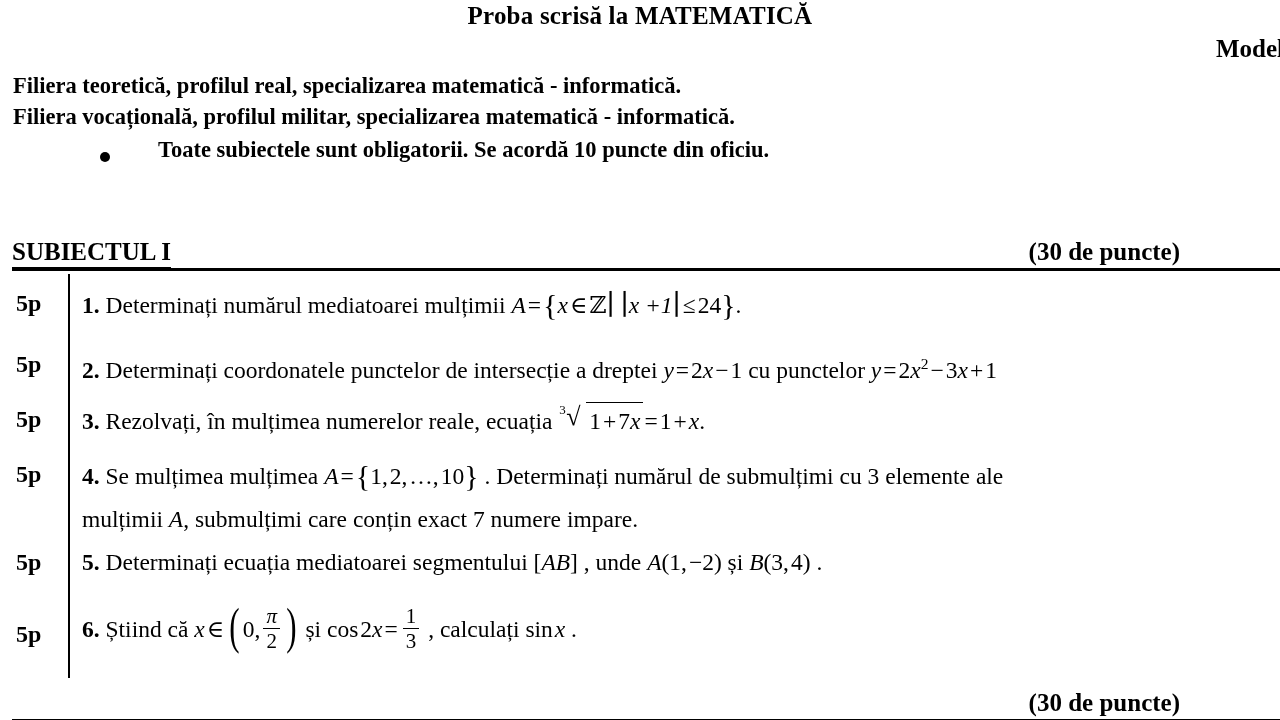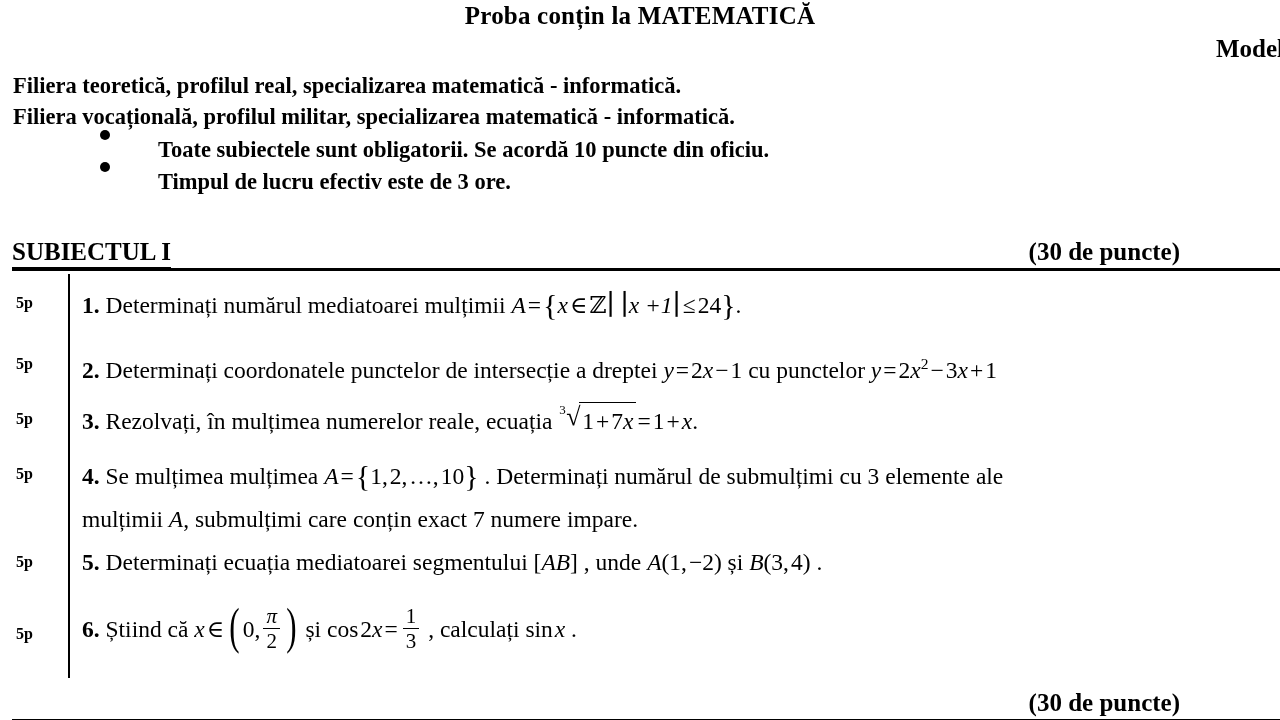--- a/index.html
+++ b/index.html
@@ -58,21 +58,21 @@
 
   
   .bullets {
     position: absolute;
     top: 134px;
     left: 100px;
     width: 1180px;
   }
   .bullet-row {
     display: flex;
-    align-items: flex-start;
+    align-items: flex-end;
     line-height: 32px;
     white-space: nowrap;
   }
   .bullet-dot {
     width: 10px;
     height: 10px;
     border-radius: 50%;
     background: #000;
     flex: 0 0 auto;
     position: relative;
@@ -136,21 +136,21 @@
   .prob {
     position: absolute;
     left: 0;
     width: 1290px;
   }
   .prob .pts {
     position: absolute;
     left: 16px;
     top: 0;
     font-weight: bold;
-    font-size: 16px;
+    font-size: 24px;
     line-height: 34px;
   }
   .prob .body {
     position: absolute;
     left: 82px;
     top: 0;
     width: 1210px;
     font-size: 23.5px;
     line-height: 34px;
     white-space: nowrap;
@@ -244,52 +244,48 @@
     position: absolute;
     left: 8px;
     top: -2px;
     font-size: 26px;
     font-style: normal;
   }
   .radical .rad-body {
     display: inline-block;
     border-top: 1.5px solid #000;
     padding: 1px 2px 0 3px;
-    margin-left: 4px;
+    margin-left: 11px;
   }
 
   .sup {
     font-size: 0.66em;
     vertical-align: super;
     font-style: normal;
   }
 </style>
 </head>
 <body>
 
 <div class="page">
 
-  <div class="doc-title">Proba conțin la MATEMATICĂ</div>
+  <div class="doc-title">Proba scrisă la MATEMATICĂ</div>
 
   <div class="model-label">Model</div>
 
   <div class="filiera-block">
     <div class="filiera-line">Filiera teoretică, profilul real, specializarea matematică - informatică.</div>
     <div class="filiera-line">Filiera vocațională, profilul militar, specializarea matematică - informatică.</div>
   </div>
 
   <div class="bullets">
     <div class="bullet-row">
       <span class="bullet-dot"></span>
       <span class="bullet-text">Toate subiectele sunt obligatorii. Se acordă 10 puncte din oficiu.</span>
     </div>
-    <div class="bullet-row">
-      <span class="bullet-dot"></span>
-      <span class="bullet-text">Timpul de lucru efectiv este de 3 ore.</span>
-    </div>
   </div>
 
   <div class="section-head sec1">
     <span class="sec-name">SUBIECTUL I</span>
     <span class="sec-points">(30 de puncte)</span>
   </div>
   <div class="head-rule rule1"></div>
 
   <div class="vrule"></div>
 

